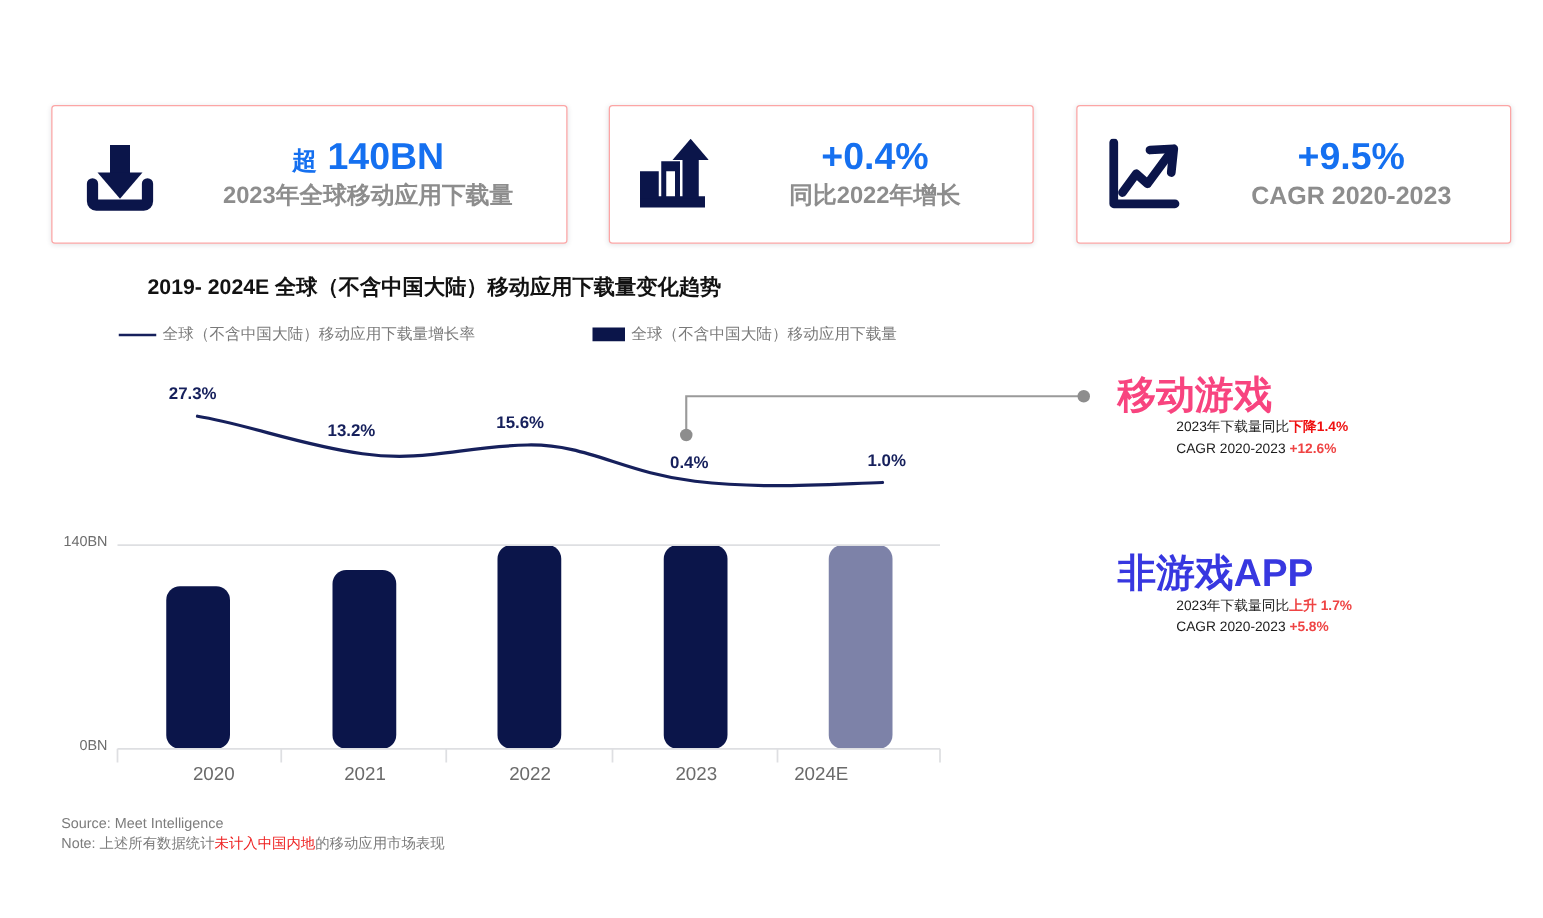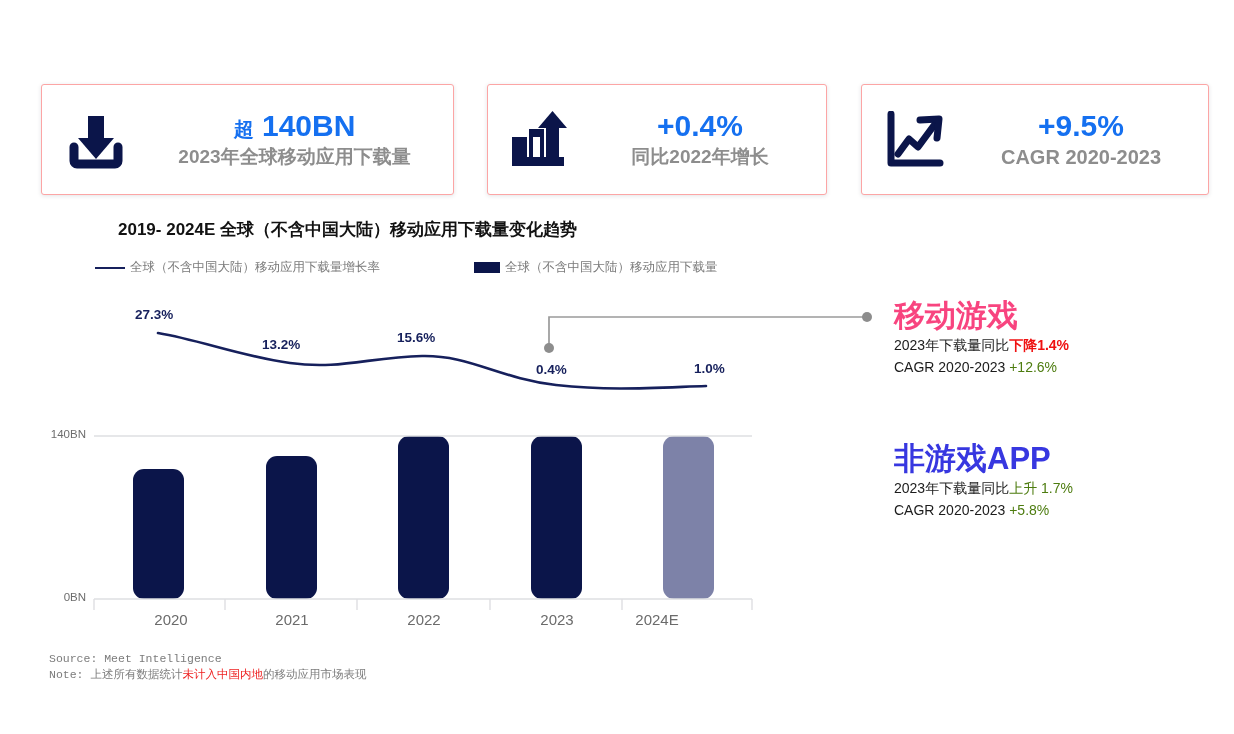--- a/index.html
+++ b/index.html
@@ -145,37 +145,37 @@
   .anno-heading {
     font-size: 31px;
     font-weight: bold;
     line-height: 1.15;
     white-space: nowrap;
   }
   #anno-games .anno-heading   { color: #f8447f; }
   #anno-nongame .anno-heading { color: #3737e0; }
 
   .anno-line {
-    font-size: 14px;
+    font-size: 11px;
     color: #1c1c1c;
     line-height: 1.62;
     white-space: nowrap;
+    margin-left: 47px;
   }
   .neg { color: #ef1111; font-weight: bold; }
-  .pos { color: #4d7c0f; font-weight: normal; }
+  .pos { color: #ef4444; font-weight: bold; }
 
   
   .footer {
     position: absolute;
     left: 49px; top: 651px;
     font-size: 11.5px;
     color: #7c7c7c;
     line-height: 1.42;
     white-space: nowrap;
-    font-family: Liberation Mono, monospace;
   }
   .footer .red { color: #ee2020; }
 </style>
 </head>
 <body>
 
 <div class="kpi-row">
 
   <div class="kpi-card" id="card-downloads">
     <div class="kpi-icon">

